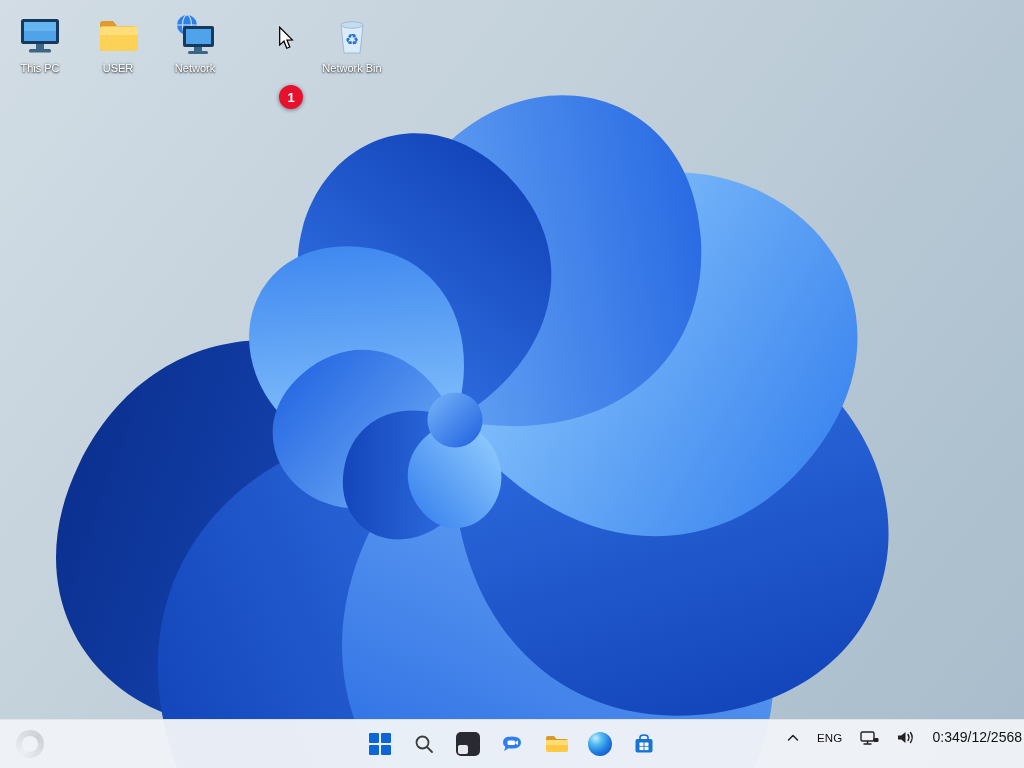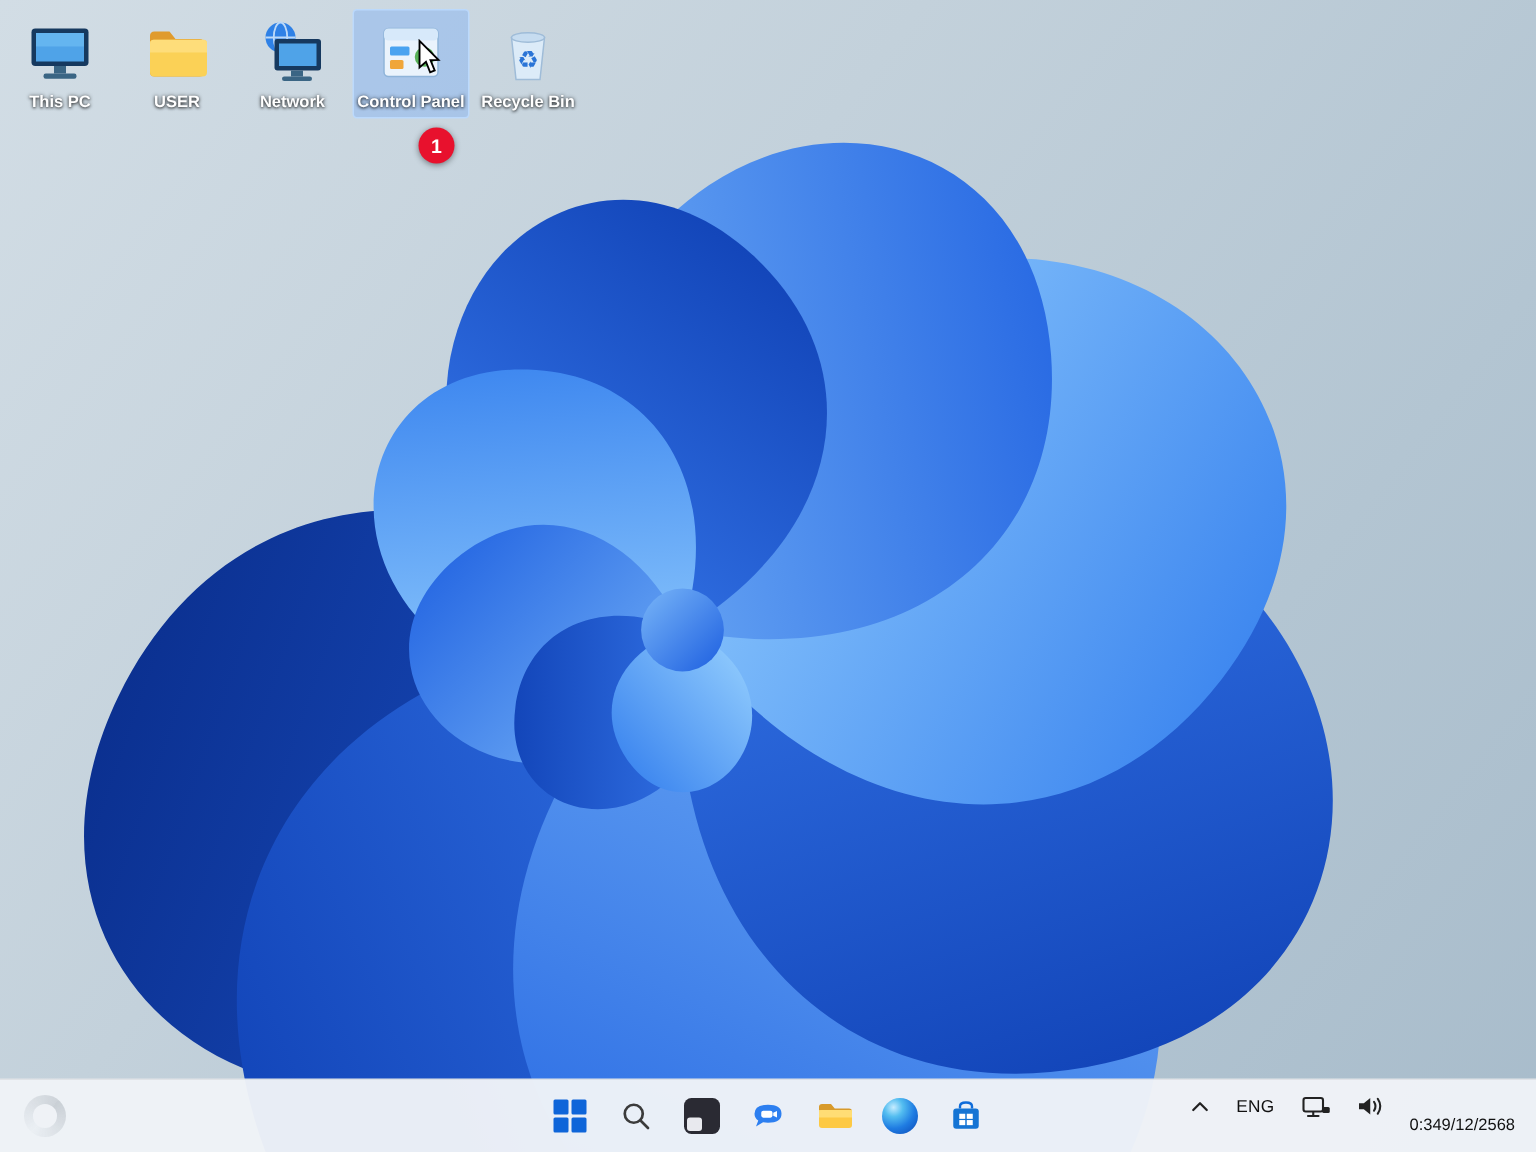--- a/index.html
+++ b/index.html
@@ -20,21 +20,20 @@
     padding:4px 0 3px;border:1px solid transparent;border-radius:3px;cursor:default;
   }
   .tile.selected{
     background:rgba(125,175,245,.42);
     border:1px solid rgba(190,220,255,.85);
   }
   .di-art{width:48px;height:48px;display:flex;align-items:center;justify-content:center;position:relative;}
   .di-label{
     margin-top:3px;font-size:11px;line-height:13px;color:#fff;max-width:72px;
     text-shadow:0 1px 2px rgba(0,0,0,.75),0 0 3px rgba(0,0,0,.45);
-    font-weight:bold;
   }
   .shortcut-arrow{
     position:absolute;left:2px;bottom:2px;width:13px;height:13px;background:#fff;
     border-radius:2px;display:flex;align-items:center;justify-content:center;
     box-shadow:0 0 1px rgba(0,0,0,.4);
   }
   
   .badge{
     position:absolute;left:279px;top:85px;width:24px;height:24px;border-radius:50%;
     background:#e8112d;color:#fff;font-size:13px;font-weight:bold;
@@ -62,25 +61,25 @@
     width:28px;height:28px;border-radius:50%;
     background:conic-gradient(from 40deg,rgba(130,140,150,.45),rgba(210,218,226,.15),rgba(130,140,150,.40));
     opacity:.75;
   }
   .watermark::after{
     content:"";position:absolute;inset:6px;border-radius:50%;
     background:rgba(240,243,247,1);
   }
   .tray{
     position:absolute;right:0;top:0;bottom:13px;display:flex;align-items:center;gap:13px;
-    padding-right:12px;
+    padding-right:0;
   }
   .tray-item{display:flex;align-items:center;justify-content:center;height:40px;border-radius:6px;padding:0 2px;cursor:pointer;}
   .tray-lang{font-size:11.5px;color:#111;letter-spacing:.2px;}
-  .tray-clock{text-align:right;font-size:11px;line-height:15px;color:#111;align-items:flex-end;}
+  .tray-clock{text-align:right;font-size:14px;line-height:15px;color:#111;}
   .edge-orb{
     width:44px;height:44px;border-radius:50%;
     background:radial-gradient(circle at 32% 26%,#c6ecff 0%,#53bdf0 26%,#1f7ce2 58%,#0a46b4 100%);
     box-shadow:inset -3px -4px 8px rgba(5,30,100,.35);
   }
   .edge-orb-small{
     width:24px;height:24px;border-radius:50%;
     background:radial-gradient(circle at 32% 26%,#c6ecff 0%,#53bdf0 26%,#1f7ce2 58%,#0a46b4 100%);
   }
   .start-logo{display:grid;grid-template-columns:10px 10px;grid-template-rows:10px 10px;gap:2px;}
@@ -164,43 +163,30 @@
     <div class="di-art">
       <svg width="48" height="48" viewBox="0 0 48 48">
         <path d="M6 13 q0-3 3-3 h10 l4 5 h16 q3 0 3 3 v19 q0 3 -3 3 H9 q-3 0 -3-3 Z" fill="#e09b2d"></path>
         <path d="M6 18 q0-2.5 2.5-2.5 h33 q2.5 0 2.5 2.5 v19 q0 3 -3 3 H9 q-3 0 -3-3 Z" fill="#fbd156"></path>
         <path d="M6 18 q0-2.5 2.5-2.5 h33 q2.5 0 2.5 2.5 v6 H6 Z" fill="#ffe083" opacity=".8"></path>
       </svg>
     </div>
     <div class="di-label">USER</div>
   </div>
 
-  <div class="tile selected" style="left:235px;top:6px">
-    <div class="di-art">
-      <svg width="48" height="48" viewBox="0 0 48 48">
-        <rect x="6" y="8" width="36" height="32" rx="3" fill="#eaf3fc" stroke="#8fb4d9" stroke-width="1"></rect>
-        <rect x="6" y="8" width="36" height="8" rx="3" fill="#d7e9fa"></rect>
-        <rect x="10" y="20" width="13" height="6" rx="1" fill="#4aa3f0"></rect>
-        <rect x="10" y="29" width="9" height="6" rx="1" fill="#f0a63a"></rect>
-        <circle cx="33" cy="27" r="6.5" fill="#58b257"></circle>
-        <circle cx="33" cy="27" r="2.5" fill="#eaf3fc"></circle>
-      </svg>
-    </div>
-    <div class="di-label">Control Panel</div>
-  </div>
 
   <div class="tile" style="left:313px;top:6px">
     <div class="di-art">
       <svg width="48" height="48" viewBox="0 0 48 48">
         <path d="M13 14 L35 14 L32 42 L16 42 Z" fill="#dcebf8" stroke="#9fbcd8" stroke-width="1"></path>
         <ellipse cx="24" cy="14" rx="11" ry="3.2" fill="#c6dcf0" stroke="#9fbcd8" stroke-width="1"></ellipse>
         <text x="24" y="34" font-size="16" text-anchor="middle" fill="#2a74d6" font-family="DejaVu Sans">♻</text>
       </svg>
     </div>
-    <div class="di-label">Recycle Bin</div>
+    <div class="di-label">Network Bin</div>
   </div>
 
 
   <div class="badge">1</div>
 
   <svg class="cursor" width="18" height="24" viewBox="0 0 12 19">
     <path d="M1 1 L1 15 L4.4 12 L6.6 17.6 L9 16.6 L6.8 11.2 L11 11 Z" fill="#fff" stroke="#000" stroke-width="1"></path>
   </svg>
 </div>
 

